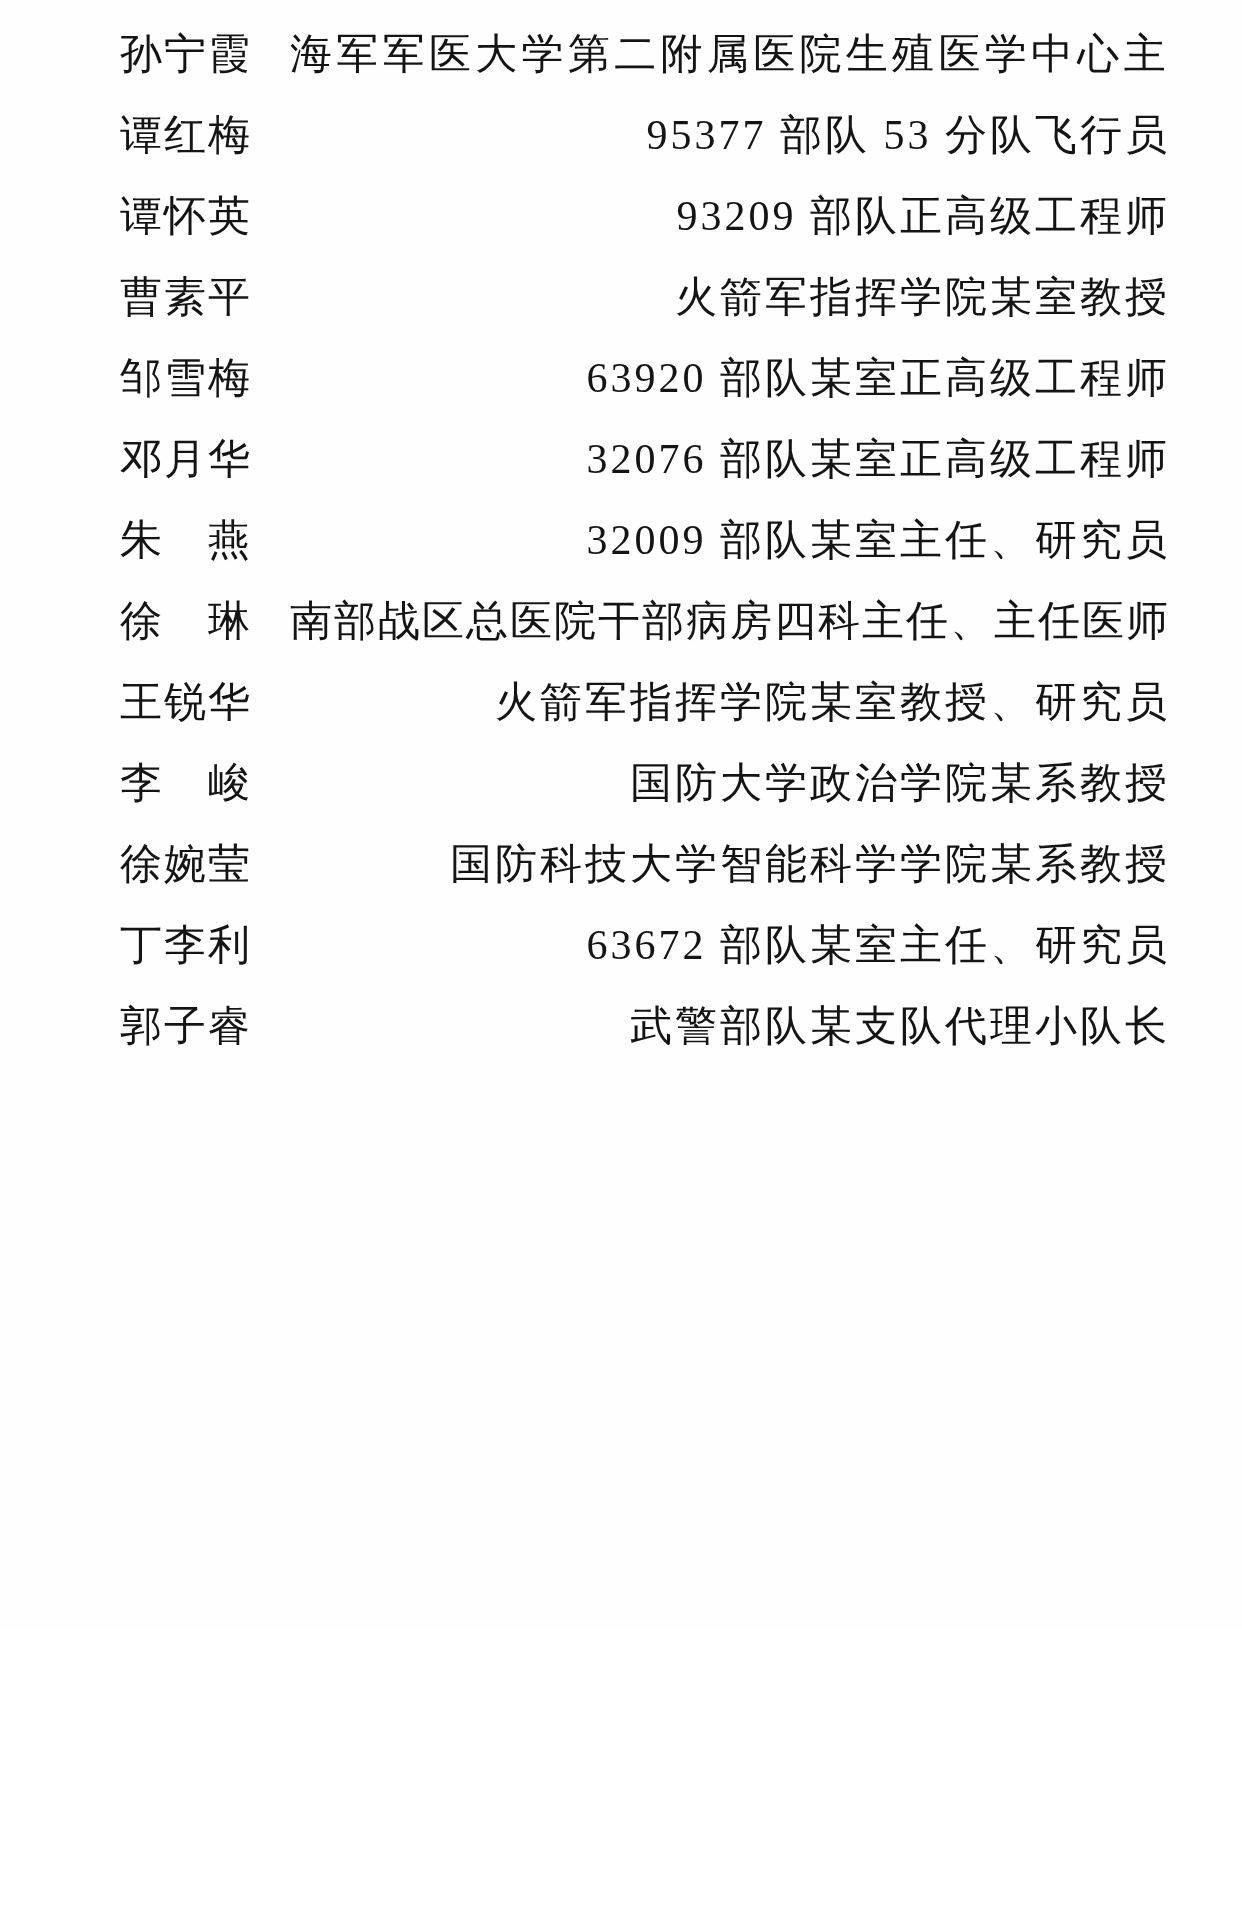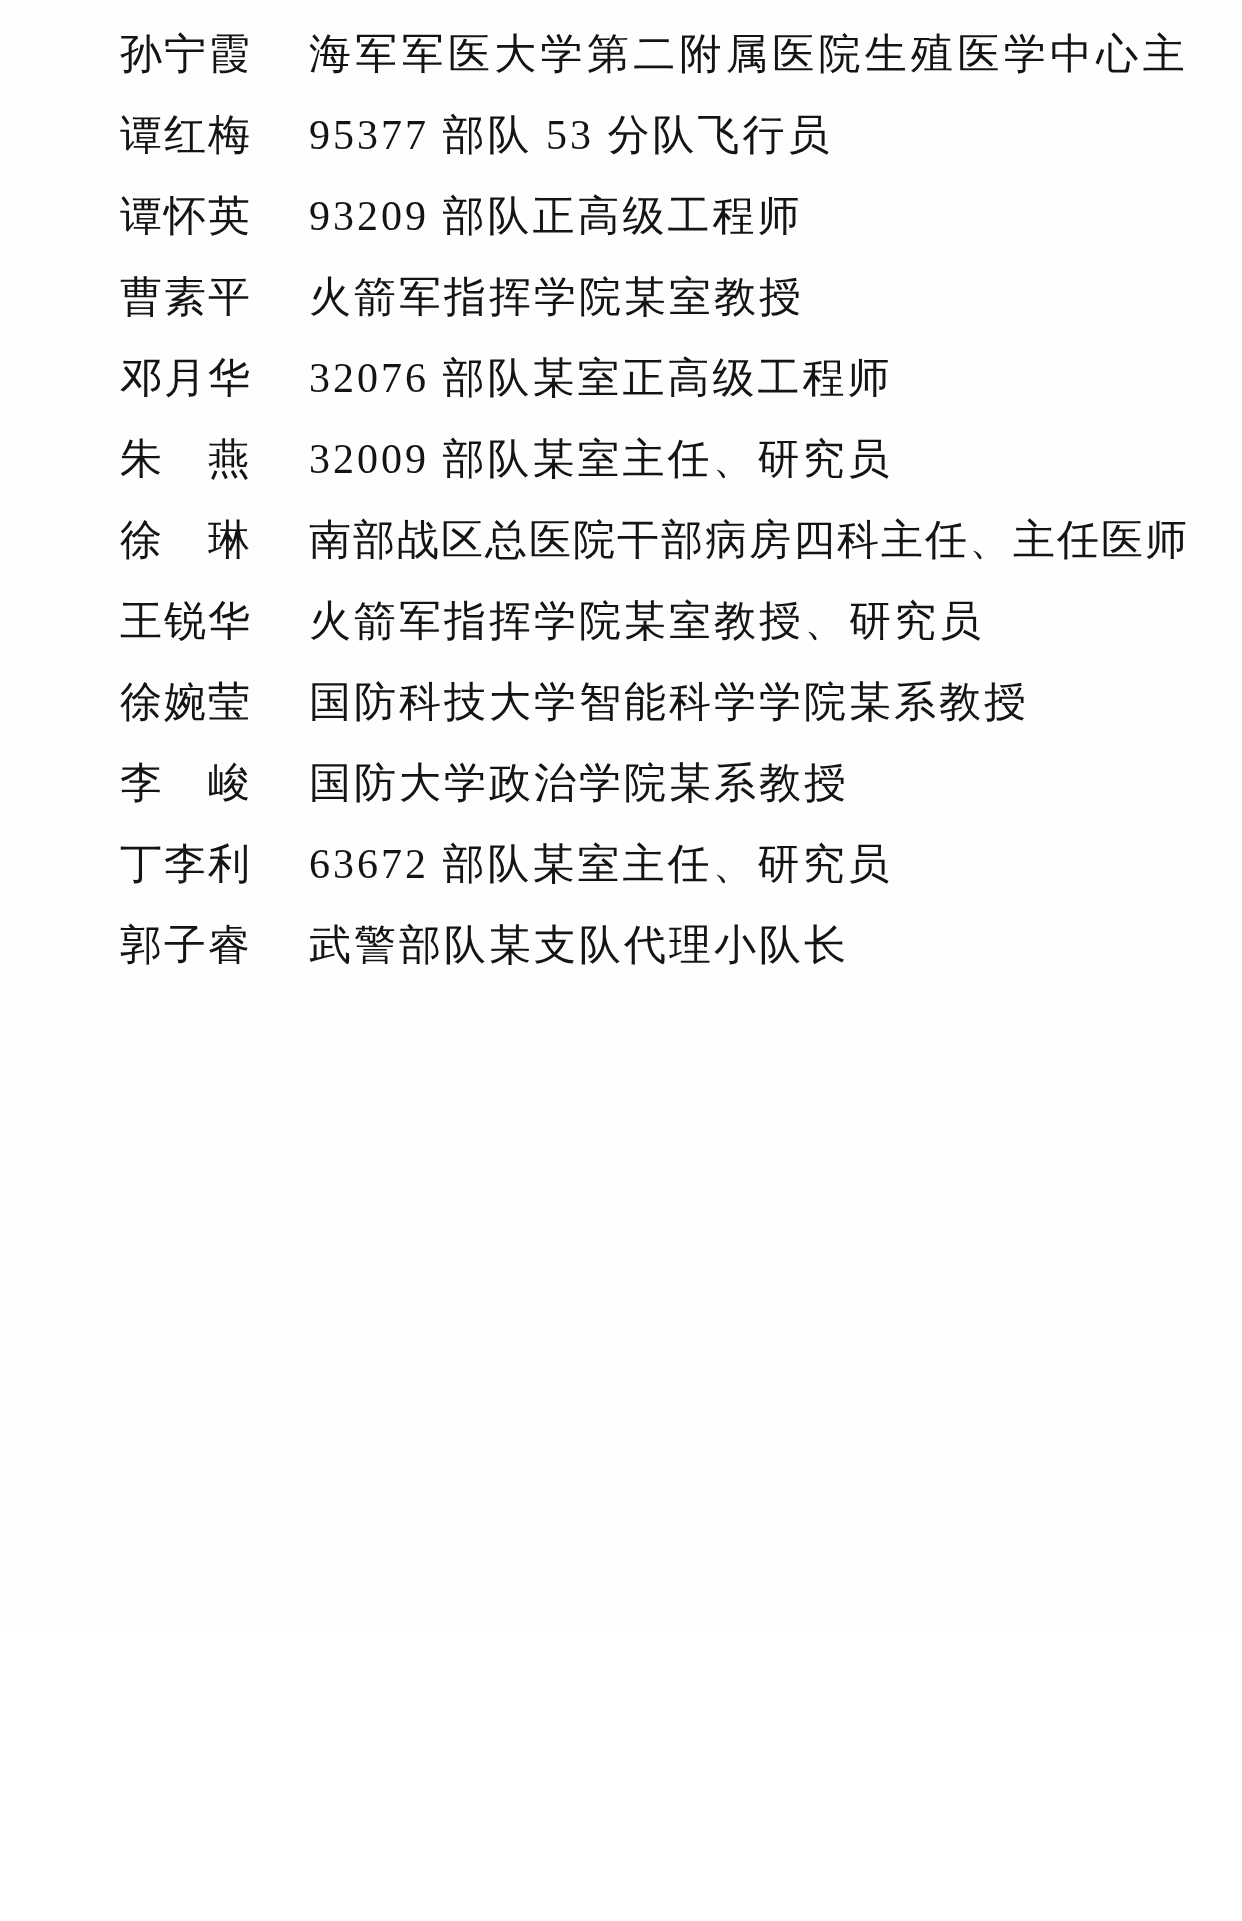--- a/index.html
+++ b/index.html
@@ -31,22 +31,23 @@
     width: 130px;
     font-size: 42px;
     line-height: 81px;
     text-align: justify;
     text-align-last: justify;
     letter-spacing: 0;
     white-space: nowrap;
     color: #141414;
   }
   .desc {
-    margin-left: 59px;
+    margin-left: 40px;
     width: 880px;
+    text-align: right;
   }
   .line {
     font-size: 42px;
     line-height: 81px;
     letter-spacing: 3px;
     white-space: nowrap;
     color: #141414;
   }
   .footer {
     position: absolute;
@@ -83,20 +84,26 @@
           <div class="line">93209 部队正高级工程师</div>
         </div>
     </div>
       <div class="entry">
       <div class="name">曹素平</div>
       <div class="desc">
           <div class="line">火箭军指挥学院某室教授</div>
         </div>
     </div>
       <div class="entry">
+      <div class="name">邹雪梅</div>
+      <div class="desc">
+          <div class="line">63920 部队某室正高级工程师</div>
+        </div>
+    </div>
+      <div class="entry">
       <div class="name">邓月华</div>
       <div class="desc">
           <div class="line">32076 部队某室正高级工程师</div>
         </div>
     </div>
       <div class="entry">
       <div class="name">朱燕</div>
       <div class="desc">
           <div class="line">32009 部队某室主任、研究员</div>
         </div>
@@ -107,29 +114,29 @@
           <div class="line" style="letter-spacing: 2px;">南部战区总医院干部病房四科主任、主任医师</div>
         </div>
     </div>
       <div class="entry">
       <div class="name">王锐华</div>
       <div class="desc">
           <div class="line">火箭军指挥学院某室教授、研究员</div>
         </div>
     </div>
       <div class="entry">
+      <div class="name">李峻</div>
+      <div class="desc">
+          <div class="line">国防大学政治学院某系教授</div>
+        </div>
+    </div>
+      <div class="entry">
       <div class="name">徐婉莹</div>
       <div class="desc">
           <div class="line">国防科技大学智能科学学院某系教授</div>
-        </div>
-    </div>
-      <div class="entry">
-      <div class="name">李峻</div>
-      <div class="desc">
-          <div class="line">国防大学政治学院某系教授</div>
         </div>
     </div>
       <div class="entry">
       <div class="name">丁李利</div>
       <div class="desc">
           <div class="line">63672 部队某室主任、研究员</div>
         </div>
     </div>
       <div class="entry">
       <div class="name">郭子睿</div>

